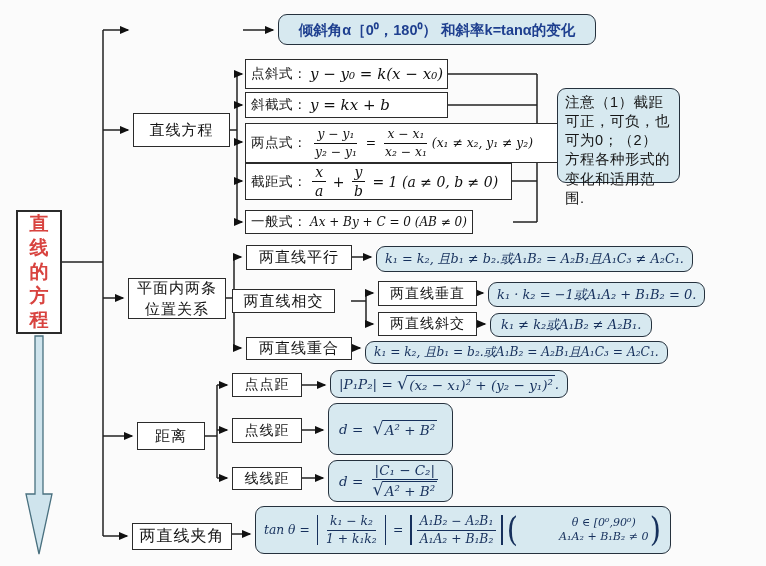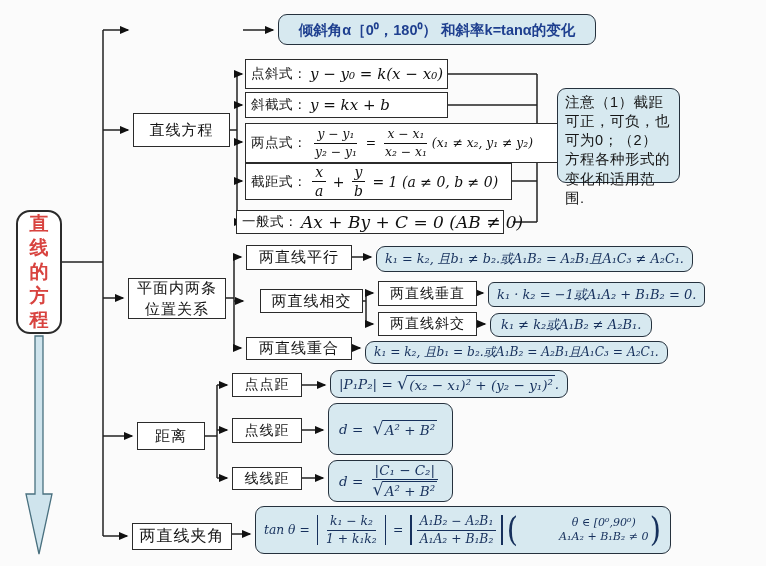--- a/index.html
+++ b/index.html
@@ -96,21 +96,21 @@
       <line x1="302" y1="385" x2="325" y2="385" marker-end="url(#ah)"></line>
       <line x1="302" y1="430" x2="323" y2="430" marker-end="url(#ah)"></line>
       <line x1="302" y1="478" x2="323" y2="478" marker-end="url(#ah)"></line>
 
       <line x1="232" y1="534" x2="250" y2="534" marker-end="url(#ah)"></line>
     </g>
 
     <polygon points="35,336 43,336 43,494 52,494 39,554 26,494 35,494" fill="#cfe4ed" stroke="#49707f" stroke-width="1.3"></polygon>
   </svg>
 
-  <div class="node" style="left:16px;top:210px;width:46px;height:124px;border-width:2px;border-radius:14px;">
+  <div class="node" style="left:16px;top:210px;width:46px;height:124px;border-width:2px;">
     <span class="root-label">直线的方程</span>
   </div>
 
   <div class="node blue" style="left:278px;top:14px;width:318px;height:31px;">
     <span class="range-note">倾斜角α［0⁰，180⁰） 和斜率k=tanα的变化</span>
   </div>
 
   <div class="node" style="left:133px;top:113px;width:97px;height:34px;">
     <span class="cjk">直线方程</span>
   </div>
@@ -166,49 +166,49 @@
           <span class="num">
             <span class="mt">y</span>
           </span>
           <span class="den">
             <span class="mt">b</span>
           </span>
         </span>
         <span class="mt"> = 1 (a ≠ 0, b ≠ 0)</span>
       </span>
   </div>
-  <div class="node formbox" style="left:236px;top:210px;width:268px;height:24px;">
+  <div class="node formbox" style="left:245px;top:210px;width:228px;height:24px;">
     <span class="flabel">一般式：</span>
-    <span class="fx" style="font-size:17px;">
+    <span class="fx" style="font-size:12px;">
         <span class="mt">Ax + By + C = 0 (AB ≠ 0)</span>
       </span>
   </div>
 
   <div class="node blue notebox" style="left:557px;top:88px;width:123px;height:95px;">
     <span>注意（1）截距可正，可负，也可为0；（2）方程各种形式的变化和适用范围.</span>
   </div>
 
   <div class="node" style="left:128px;top:278px;width:98px;height:41px;">
     <span class="cjk wrap5">平面内两条位置关系</span>
   </div>
   <div class="node" style="left:246px;top:245px;width:106px;height:25px;">
     <span class="cjk">两直线平行</span>
   </div>
   <div class="node blue" style="left:376px;top:246px;height:26px;padding:0 8px;">
     <span class="fx" style="font-size:12.8px;">
         <span class="mt">k₁ = k₂, 且b₁ ≠ b₂.或A₁B₂ = A₂B₁且A₁C₃ ≠ A₂C₁.</span>
       </span>
   </div>
-  <div class="node" style="left:260px;top:289px;width:103px;height:24px;">
+  <div class="node" style="left:232px;top:289px;width:103px;height:24px;">
     <span class="cjk">两直线相交</span>
   </div>
   <div class="node" style="left:378px;top:281px;width:99px;height:25px;">
     <span class="cjk" style="font-size:14px;">两直线垂直</span>
   </div>
-  <div class="node blue" style="left:488px;top:282px;height:25px;padding:0 8px;border-radius:6px;">
+  <div class="node blue" style="left:488px;top:282px;height:25px;padding:0 8px;">
     <span class="fx" style="font-size:13px;">
         <span class="mt">k₁ · k₂ = −1或A₁A₂ + B₁B₂ = 0.</span>
       </span>
   </div>
   <div class="node" style="left:378px;top:312px;width:99px;height:24px;">
     <span class="cjk" style="font-size:14px;">两直线斜交</span>
   </div>
   <div class="node blue" style="left:490px;top:313px;height:24px;padding:0 10px;">
     <span class="fx" style="font-size:13px;">
         <span class="mt">k₁ ≠ k₂或A₁B₂ ≠ A₂B₁.</span>

